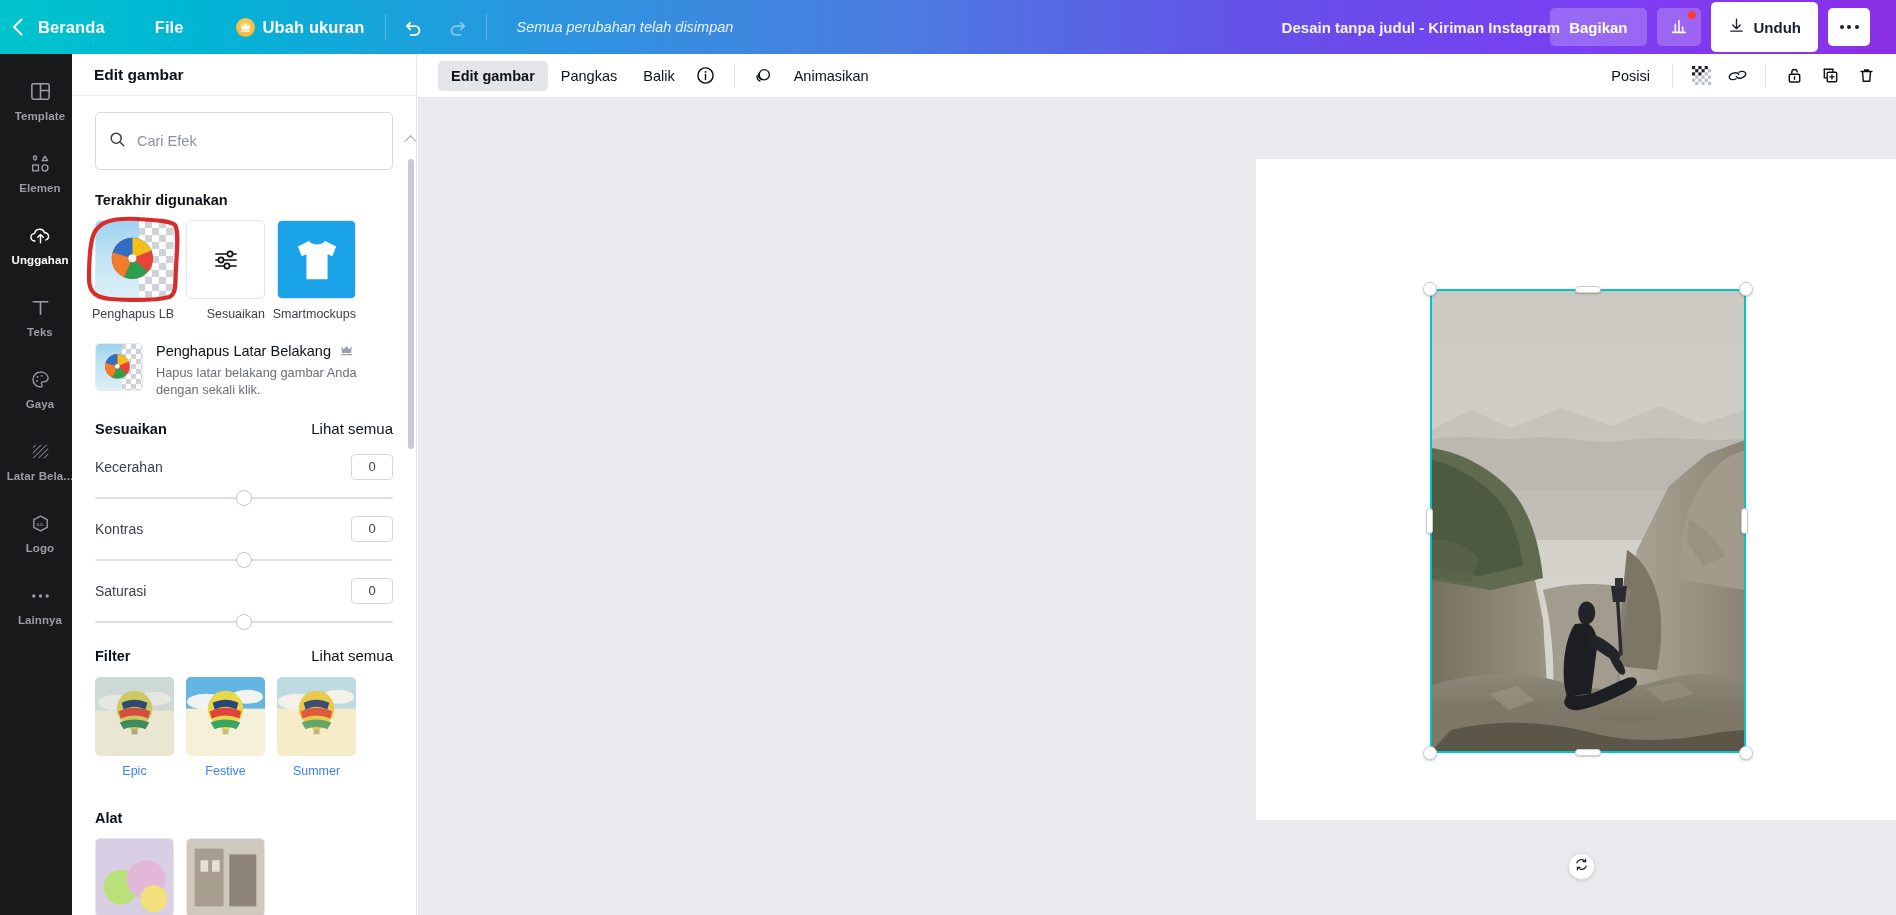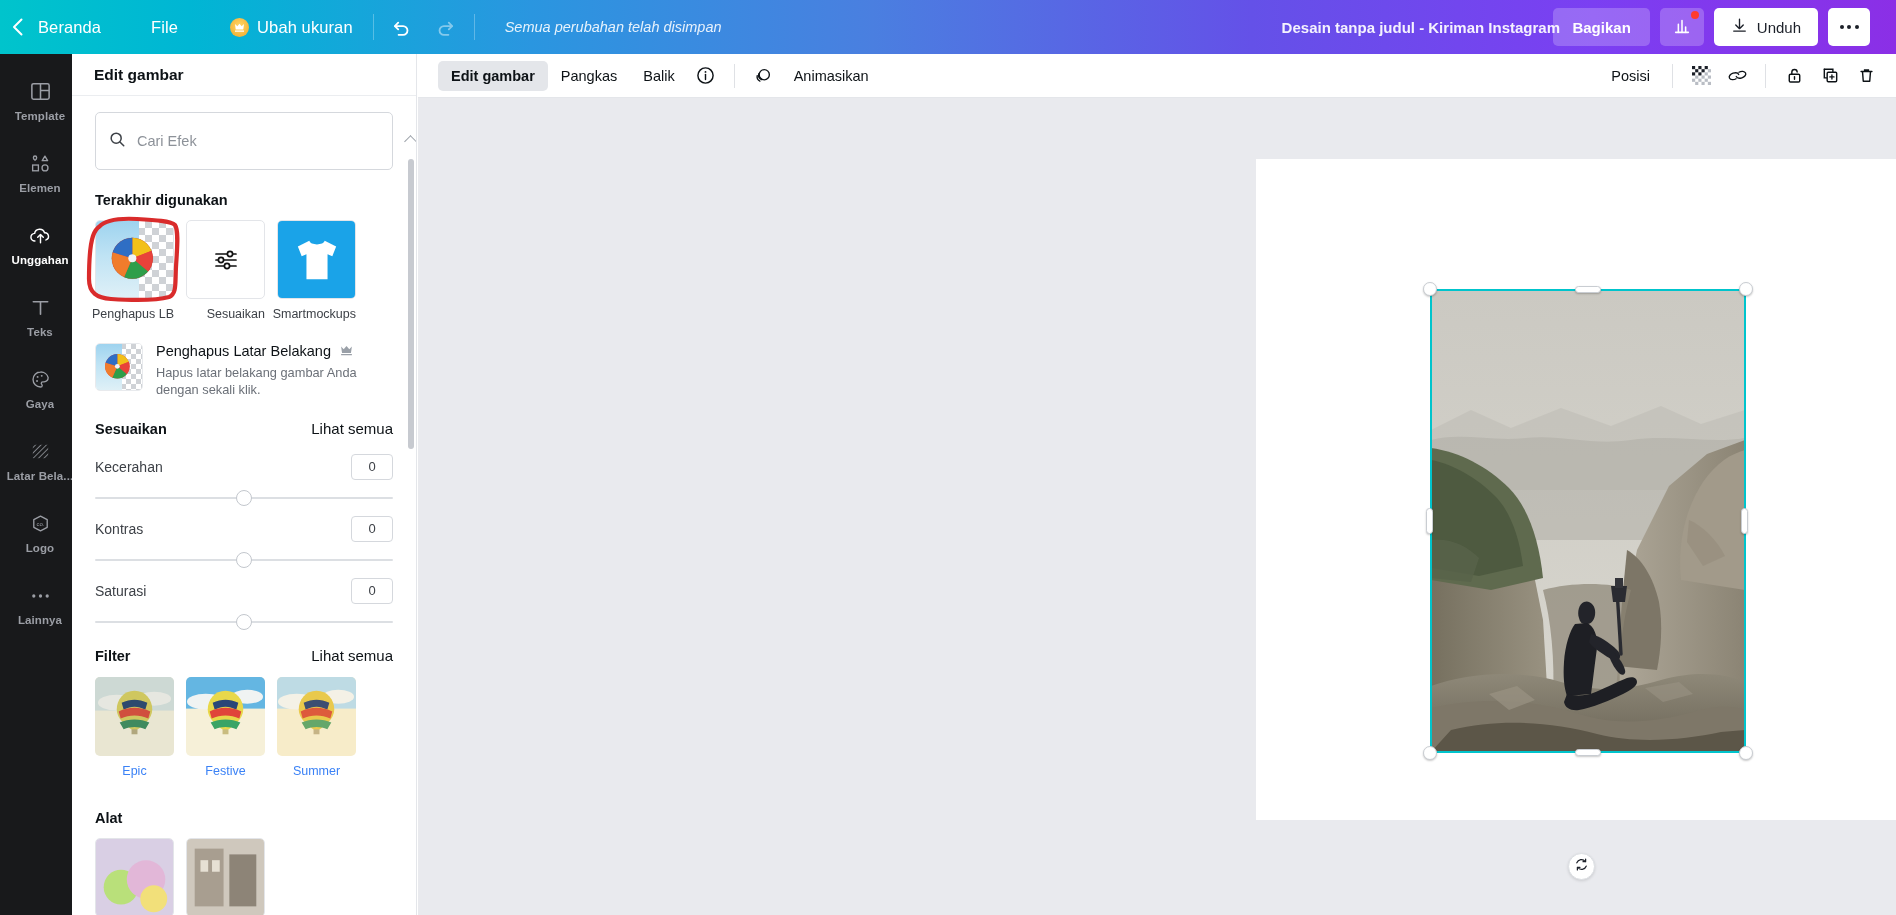--- a/index.html
+++ b/index.html
@@ -17,21 +17,21 @@
     background: linear-gradient(90deg, #00c4cc 0%, #00b6d4 10%, #2a96e0 28%,
                                 #4a7fe0 46%, #6451e8 66%, #7b3ff2 84%, #8b2fe6 100%);
     display: flex; align-items: center; color: #fff;
   }
   .tb-left { display: flex; align-items: center; height: 54px; }
   .tb-back {
     width: 34px; height: 54px; display: flex; align-items: center;
     justify-content: center; cursor: pointer;
   }
   .tb-item {
-    font-size: 16.5px; font-weight: 400; color: #fff; padding: 0 16px;
+    font-size: 16.5px; font-weight: 700; color: #fff; padding: 0 16px;
     height: 54px; display: flex; align-items: center; cursor: pointer;
     white-space: nowrap; letter-spacing: .1px;
   }
   .tb-item.home { padding-left: 4px; padding-right: 34px; }
   .tb-item.file { padding-right: 36px; }
   .crown-badge {
     width: 19px; height: 19px; border-radius: 50%;
     background: radial-gradient(circle at 50% 40%, #ffd666 0%, #f5b63b 70%, #e8a72c 100%);
     display: inline-flex; align-items: center; justify-content: center;
     margin-right: 8px; flex: none;
@@ -62,22 +62,22 @@
   .btn-insights {
     background: rgba(255,255,255,.22); border: none; border-radius: 5px;
     height: 38px; width: 44px; cursor: pointer; position: relative;
     display: flex; align-items: center; justify-content: center;
   }
   .insights-dot {
     position: absolute; top: 3px; right: 5px; width: 8px; height: 8px;
     border-radius: 50%; background: #ff3b30;
   }
   .btn-download {
-    background: #fff; color: #1c2029; font-size: 15px; font-weight: 400;
-    border: none; border-radius: 5px; height: 38px; padding: 0 17px;
+    background: #fff; color: #1c2029; font-size: 15px; font-weight: 700;
+    border: none; border-radius: 5px; height: 50px; padding: 0 17px;
     display: flex; align-items: center; gap: 9px; cursor: pointer;
   }
   .btn-more {
     background: #fff; border: none; border-radius: 5px; height: 38px; width: 42px;
     display: flex; align-items: center; justify-content: center; cursor: pointer;
   }
   .dots3 { display: flex; gap: 3.5px; }
   .dots3 i { width: 4px; height: 4px; border-radius: 50%; background: #1c2029; display: block; }
 
   

